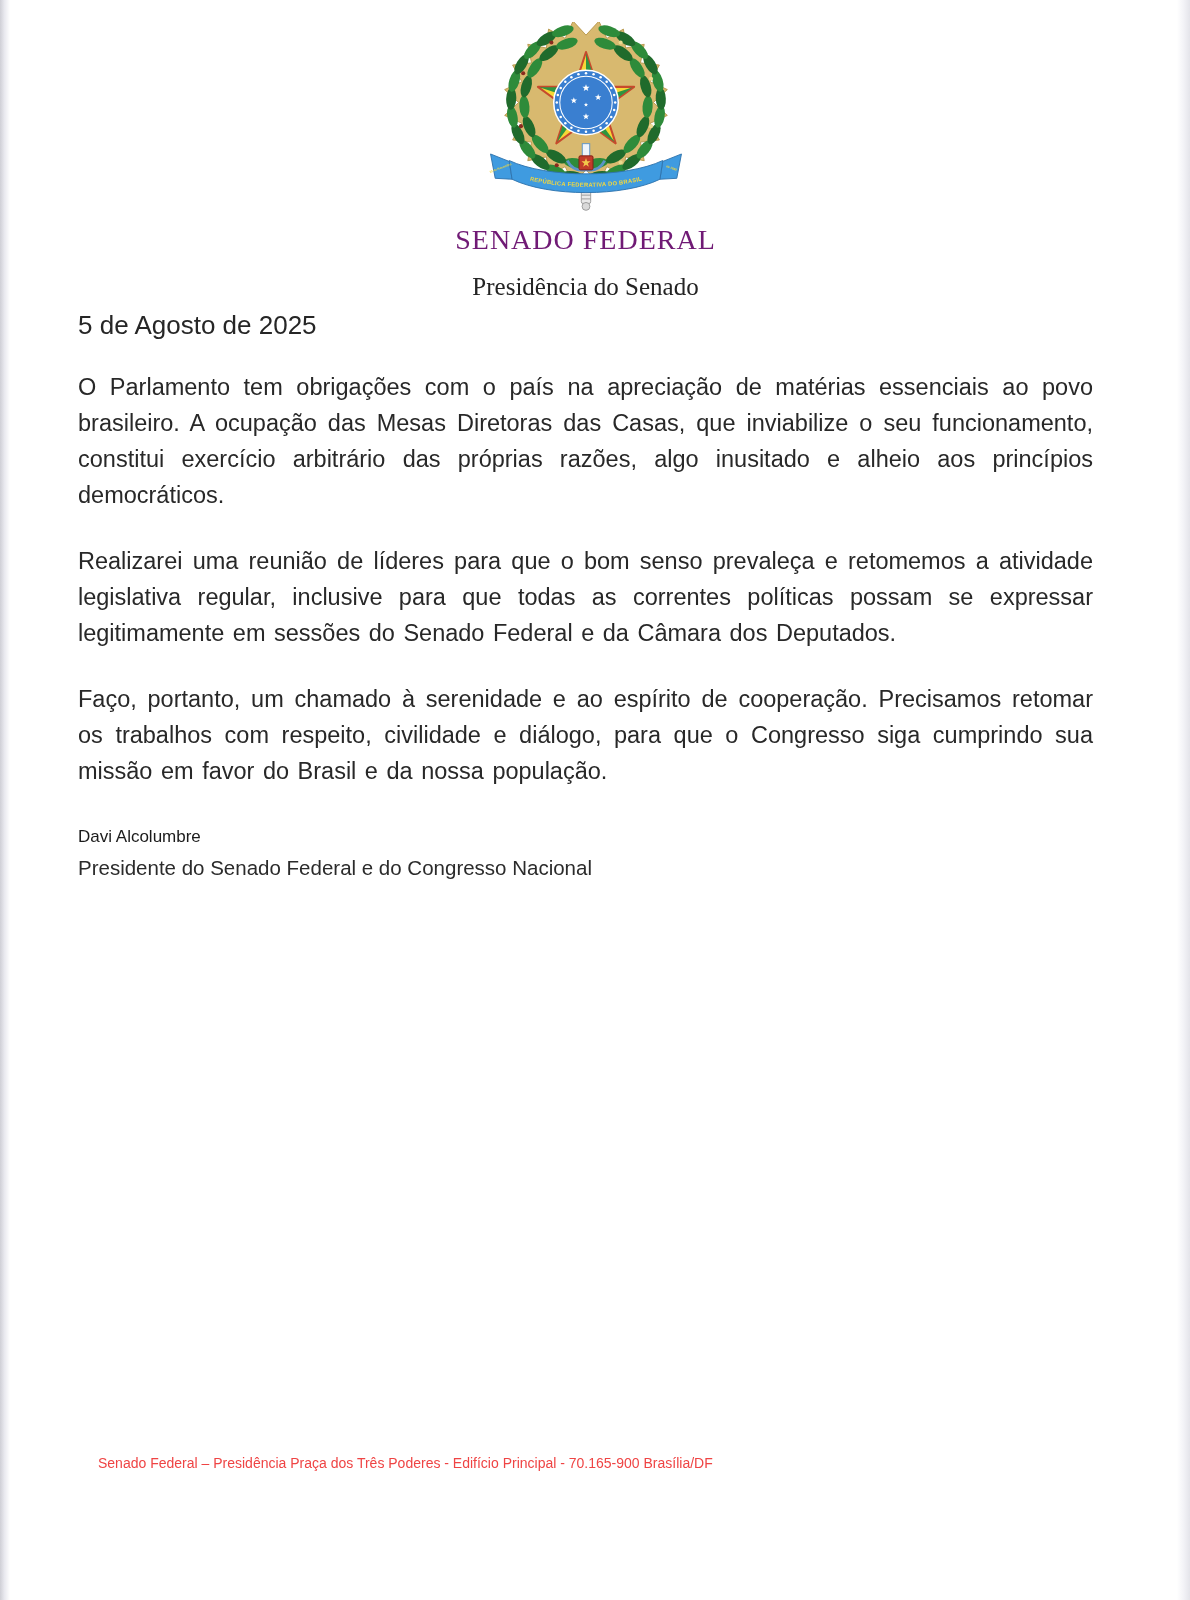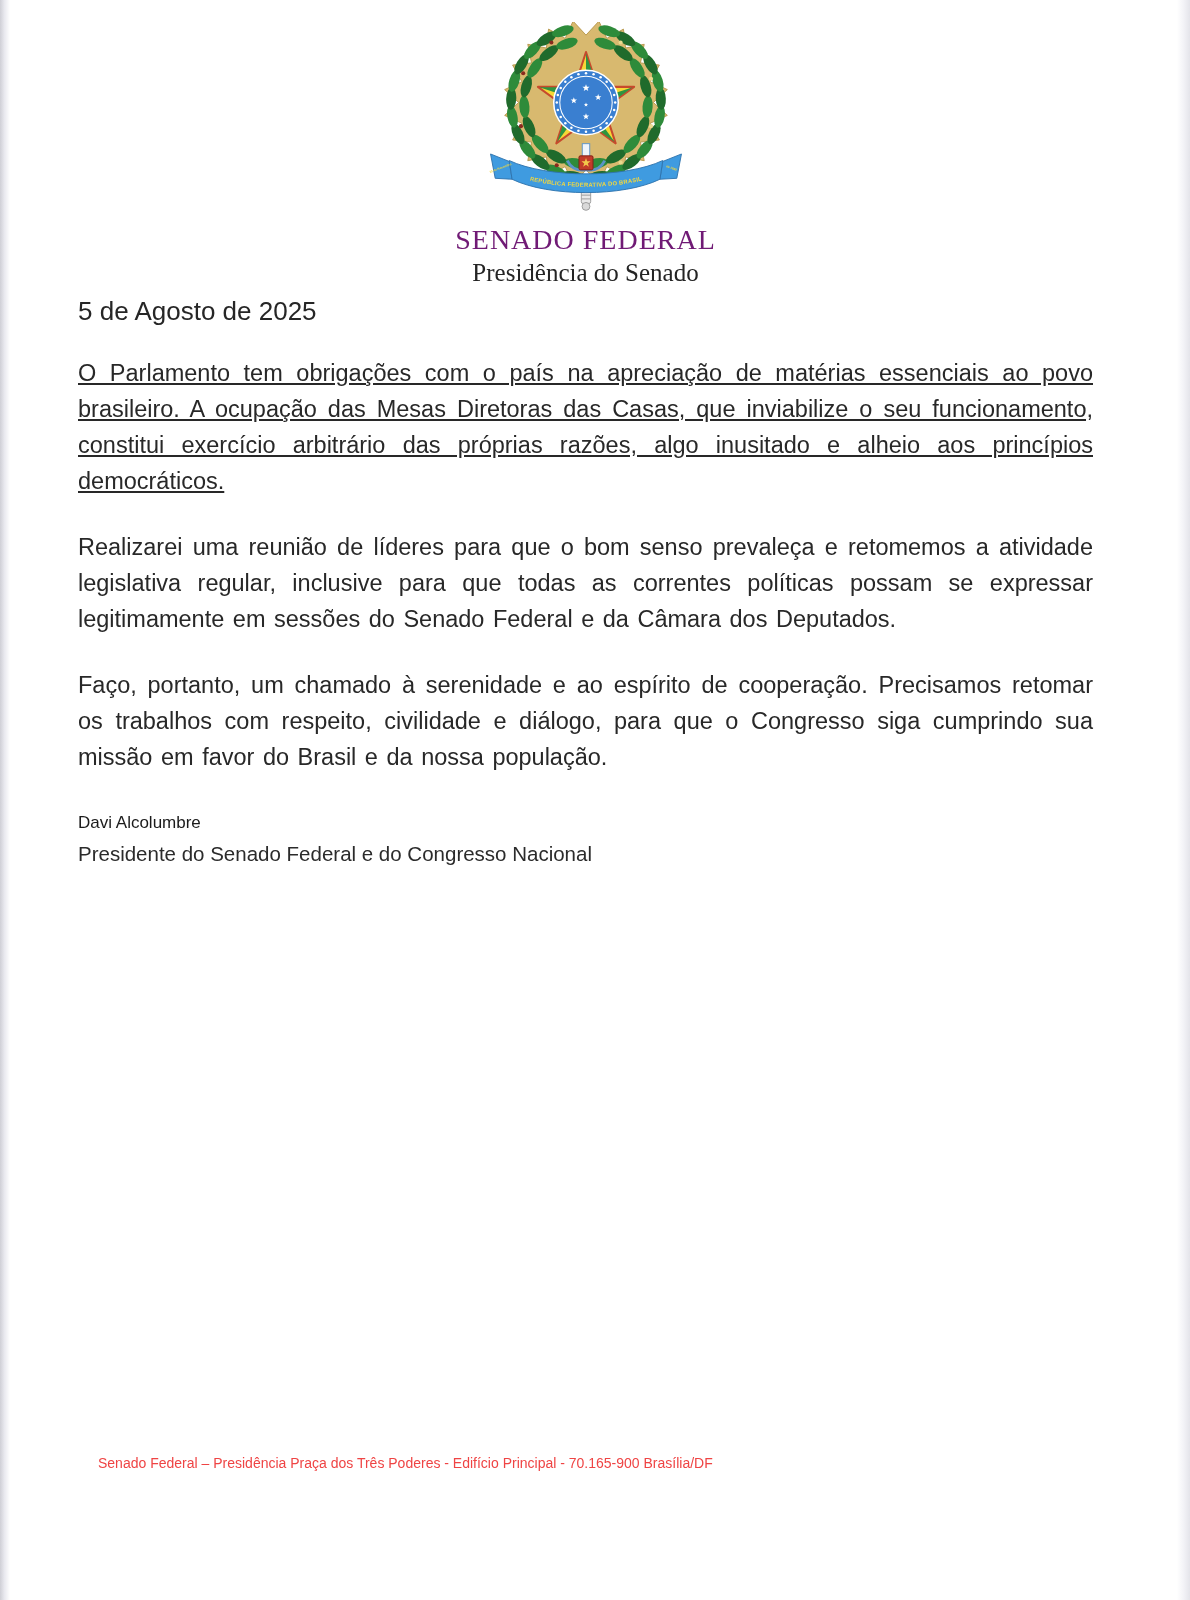--- a/index.html
+++ b/index.html
@@ -18,31 +18,31 @@
   .content{padding:0 97px 0 78px;}
 
   .letterhead{text-align:center;padding-top:22px;}
   .emblem-svg{display:inline-block;}
   .org-name{
     font-family:"Liberation Serif","DejaVu Serif",serif;
     font-size:28px;letter-spacing:1px;color:#701a75;margin-top:8px;line-height:1.15;
   }
   .org-subtitle{
     font-family:"Liberation Serif","DejaVu Serif",serif;
-    font-size:25px;color:#242424;margin-top:3px;line-height:1.15;
+    font-size:25px;color:#242424;margin-top:17px;line-height:1.15;
   }
 
   .kicker{margin-top:50px;font-size:26px;color:#262626;letter-spacing:0.5px;}
   .date-line{margin-top:8px;font-size:26px;color:#262626;}
 
   .body-paragraph{
     margin:30px 0 0 0;font-size:23.5px;line-height:36px;
     text-align:justify;word-spacing:2px;color:#282828;
   }
-  .body-paragraph:first-of-type{margin-top:28px;text-decoration:underline;}
+  .body-paragraph:first-of-type{margin-top:28px;}
 
   .sig-name{margin-top:38px;font-size:17px;font-weight:normal;color:#1b1b1b;}
   .sig-role{margin-top:9px;font-size:20.5px;color:#2b2b2b;}
 
   .doc-footer{
     position:absolute;left:98px;right:95px;top:1446px;
     font-size:14px;line-height:34px;color:#ef4444;
   }
 </style>
 </head>

